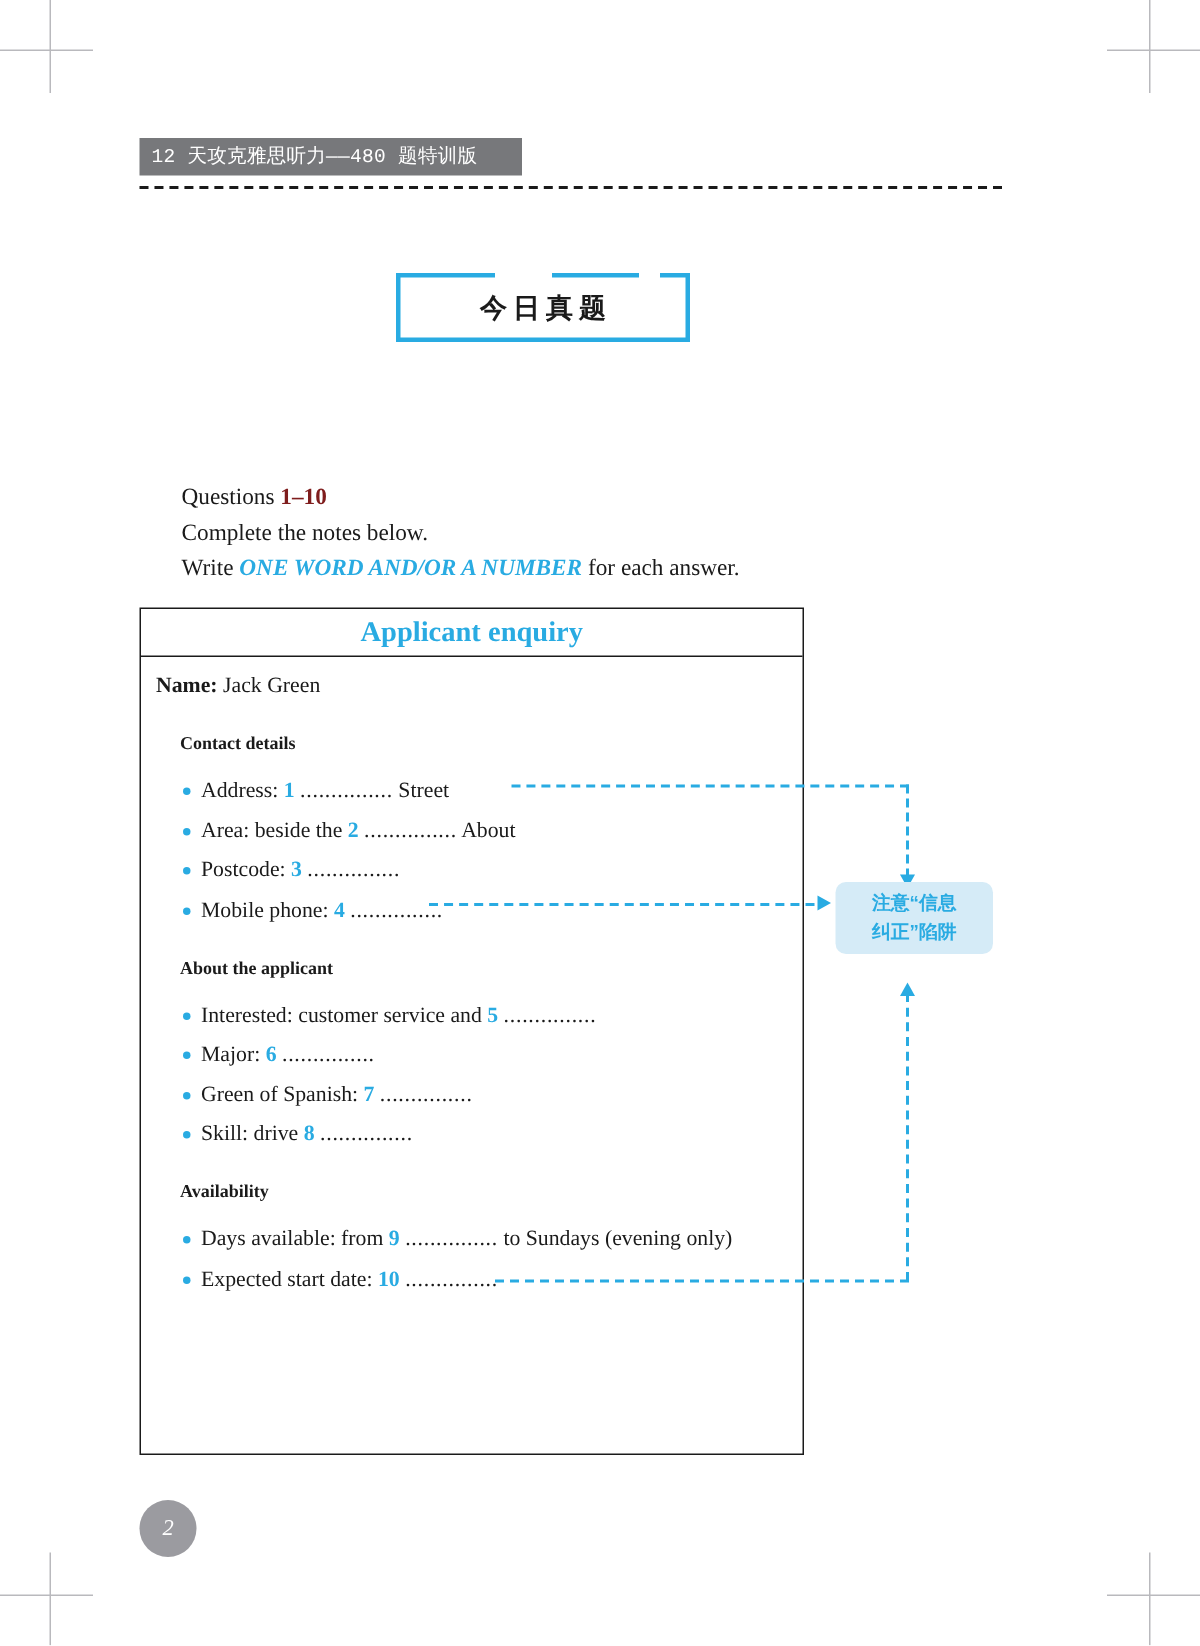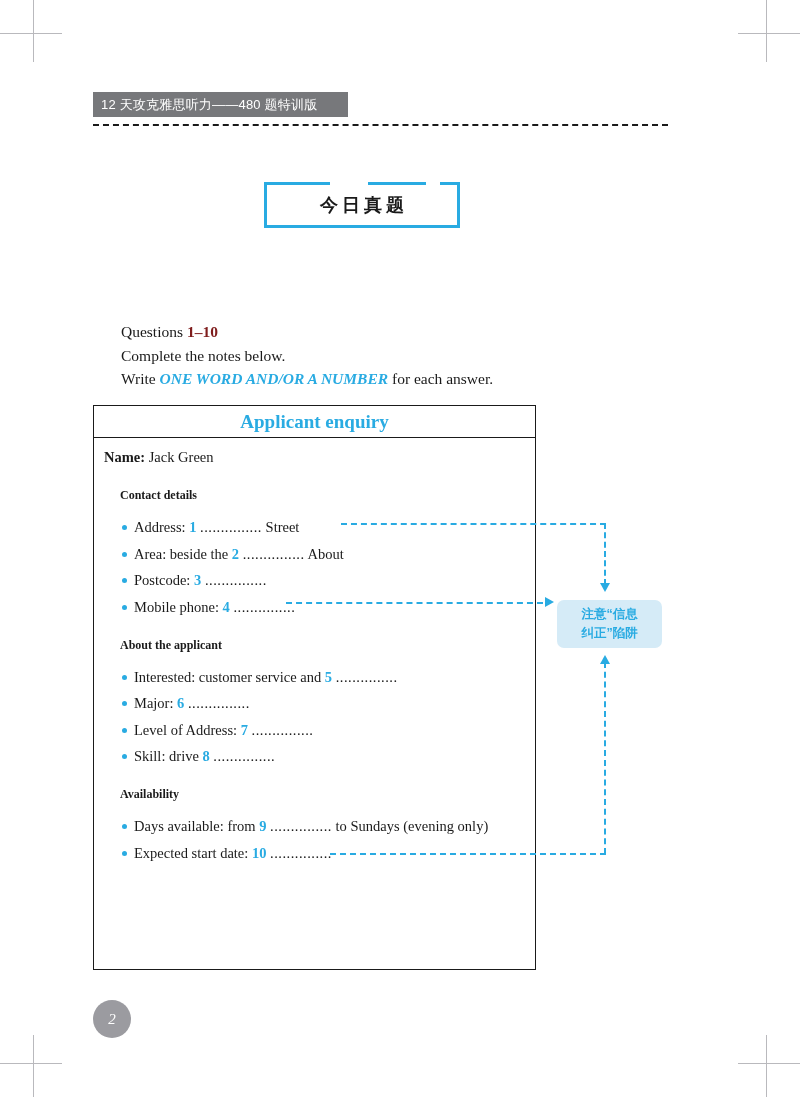--- a/index.html
+++ b/index.html
@@ -35,21 +35,21 @@
 
   
   .header-banner {
     position: absolute;
     left: 93px;
     top: 92px;
     width: 255px;
     height: 25px;
     background: #77787b;
     color: #ffffff;
-    font-family: Liberation Sans, sans-serif;
+    font-family: Liberation Mono, monospace;
     font-size: 13px;
     line-height: 25px;
     padding-left: 8px;
     box-sizing: border-box;
     white-space: nowrap;
     letter-spacing: 0.2px;
   }
   .header-rule {
     position: absolute;
     left: 93px;
@@ -181,21 +181,21 @@
   .qnum {
     color: #29abe2;
     font-weight: bold;
   }
   .dots { letter-spacing: 0.5px; }
 
   
   .callout {
     position: absolute;
     left: 557px;
-    top: 600px;
+    top: 588px;
     width: 105px;
     height: 48px;
     box-sizing: border-box;
     border-radius: 7px;
     background: #d5ebf7;
     color: #29abe2;
     font-family: "Liberation Sans", "DejaVu Sans", sans-serif;
     font-size: 12.5px;
     font-weight: bold;
     line-height: 19px;
@@ -318,21 +318,21 @@
           <ul class="notes-list">
             <li><span>Address:</span> <span class="qnum">1</span> <span class="dots">...............</span> <span>Street</span></li>
             <li><span>Area: beside the</span> <span class="qnum">2</span> <span class="dots">...............</span> <span>About</span></li>
             <li><span>Postcode:</span> <span class="qnum">3</span> <span class="dots">...............</span></li>
             <li><span>Mobile phone:</span> <span class="qnum">4</span> <span class="dots">...............</span></li>
           </ul>
           <div class="sec-head">About the applicant</div>
           <ul class="notes-list">
             <li><span>Interested: customer service and</span> <span class="qnum">5</span> <span class="dots">...............</span></li>
             <li><span>Major:</span> <span class="qnum">6</span> <span class="dots">...............</span></li>
-            <li><span>Level of Address:</span> <span class="qnum">7</span> <span class="dots">...............</span></li>
+            <li><span>Green of Spanish:</span> <span class="qnum">7</span> <span class="dots">...............</span></li>
             <li><span>Skill: drive</span> <span class="qnum">8</span> <span class="dots">...............</span></li>
           </ul>
           <div class="sec-head">Availability</div>
           <ul class="notes-list">
             <li><span>Days available: from</span> <span class="qnum">9</span> <span class="dots">...............</span> <span>to Sundays (evening only)</span></li>
             <li><span>Expected start date:</span> <span class="qnum">10</span> <span class="dots">...............</span></li>
           </ul>
         </div>
     </div>
   </div>

